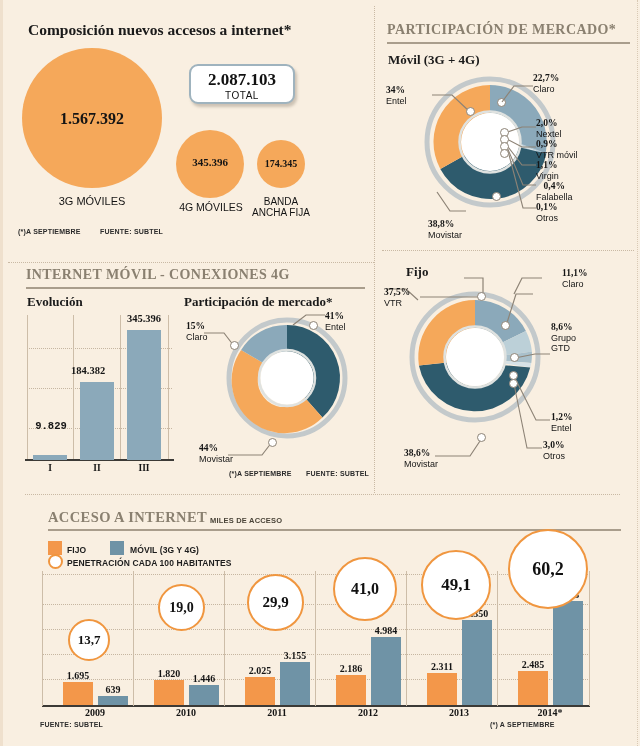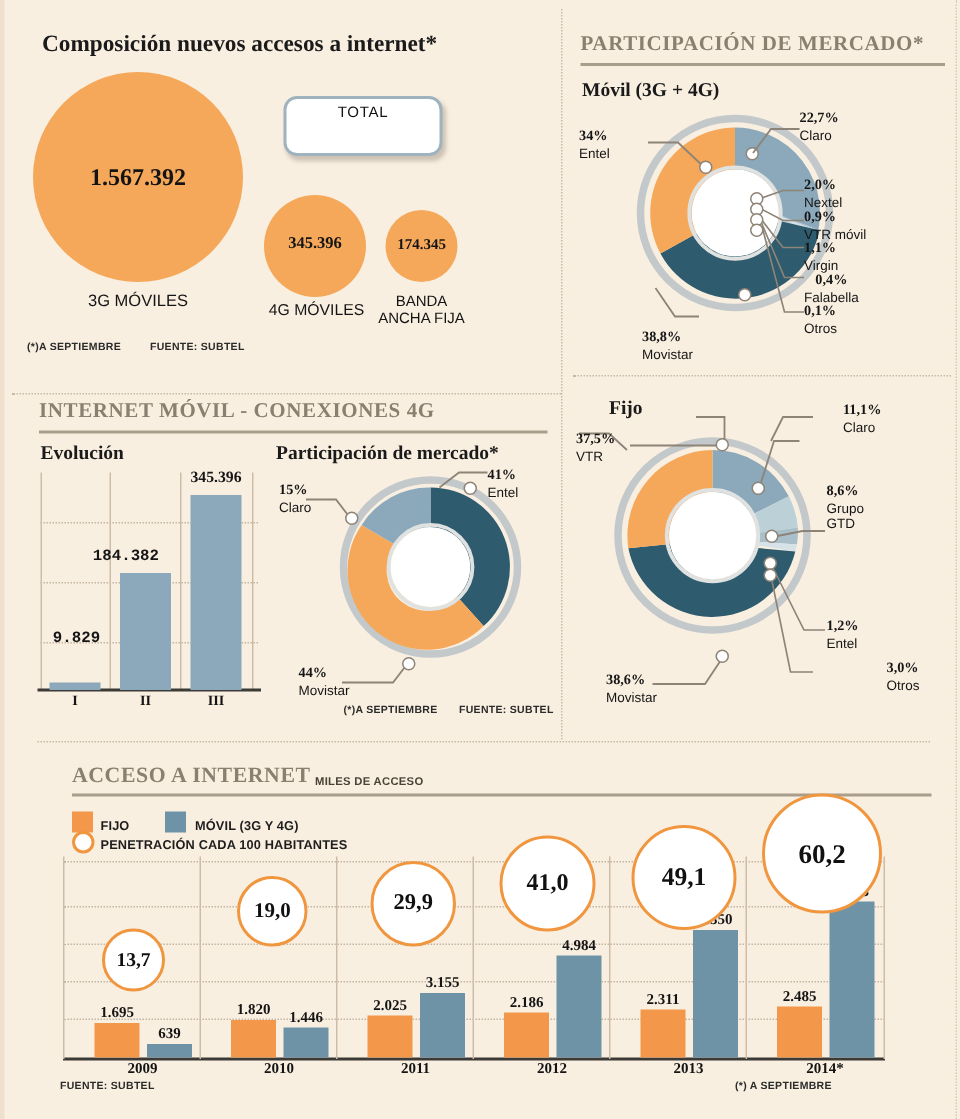--- a/index.html
+++ b/index.html
@@ -117,20 +117,21 @@
     <div class="bubble" style="left:176px; top:130px; width:68px; height:68px;"></div>
     <div class="bubble-val" style="left:176px; top:156px; width:68px; font-size:11px;">345.396</div>
     <div class="bubble-lab" style="left:166px; top:202px; width:90px; font-size:10.5px;">4G MÓVILES</div>
 
     <div class="bubble" style="left:257px; top:140px; width:48px; height:48px;"></div>
     <div class="bubble-val" style="left:250px; top:158px; width:62px; font-size:10px;">174.345</div>
     <div class="bubble-lab" style="left:248px; top:196px; width:66px; font-size:10px;">BANDA</div>
     <div class="bubble-lab" style="left:240px; top:207px; width:82px; font-size:10px;">ANCHA FIJA</div>
 
     <div class="total-box" style="left:189px; top:64px; width:106px; height:40px; padding-top:4px;">
+      <div class="total-num">2.087.103</div>
       <div class="total-lab">TOTAL</div>
     </div>
 
     <div class="tiny-cap abs" style="left:18px; top:228px;">(*)A SEPTIEMBRE</div>
     <div class="tiny-cap abs" style="left:100px; top:228px;">FUENTE: SUBTEL</div>
   </div>
 
   <div>
 
     <div class="sect-head abs" style="left:387px; top:22px; font-size:14px;">PARTICIPACIÓN DE MERCADO*</div>
@@ -272,21 +273,21 @@
     </div>
     <div class="dlab" style="left:551px; top:322px;">
       <b>8,6%</b><br>
       <span>Grupo</span><br>
       <span>GTD</span>
     </div>
     <div class="dlab" style="left:551px; top:412px;">
       <b>1,2%</b><br>
       <span>Entel</span>
     </div>
-    <div class="dlab" style="left:543px; top:440px;margin-left:48px;">
+    <div class="dlab" style="left:543px; top:440px;">
       <b>3,0%</b><br>
       <span>Otros</span>
     </div>
     <div class="dlab" style="left:404px; top:448px;">
       <b>38,6%</b><br>
       <span>Movistar</span>
     </div>
   </div>
 
   <div>
@@ -303,21 +304,21 @@
     <div class="vrule" style="left:73px; top:315px; height:145px;"></div>
     <div class="vrule" style="left:120px; top:315px; height:145px;"></div>
     <div class="vrule" style="left:168px; top:315px; height:145px;"></div>
     <div class="axis-line" style="left:25px; top:459px; width:149px; height:1.6px;"></div>
 
     <div class="bar" style="left:33px; top:455px; width:34px; height:5px;"></div>
     <div class="bar" style="left:80px; top:382px; width:34px; height:78px;"></div>
     <div class="bar" style="left:127px; top:330px; width:34px; height:130px;"></div>
 
     <div class="bar-val" style="left:29px; top:420px; width:44px; text-align:center;font-family:Liberation Mono, monospace;">9.829</div>
-    <div class="bar-val" style="left:54px; top:365px; width:52px; text-align:right;font-family:Liberation Mono, monospace;">184.382</div>
+    <div class="bar-val" style="left:71px; top:365px; width:52px; text-align:left;">184.382</div>
     <div class="bar-val" style="left:118px; top:313px; width:52px; text-align:center;">345.396</div>
 
     <div class="axis-lab" style="left:33px; top:463px; width:34px; text-align:center;">I</div>
     <div class="axis-lab" style="left:80px; top:463px; width:34px; text-align:center;">II</div>
     <div class="axis-lab" style="left:127px; top:463px; width:34px; text-align:center;">III</div>
 
     <div class="sub-title abs" style="left:184px; top:294px; font-size:13px;">Participación de mercado*</div>
 
     <svg class="abs" style="left:222px; top:313px;" width="130" height="130" viewBox="0 0 130 130">
       <circle cx="65" cy="65" r="58" fill="none" stroke="#c3c9cb" stroke-width="5"></circle>

